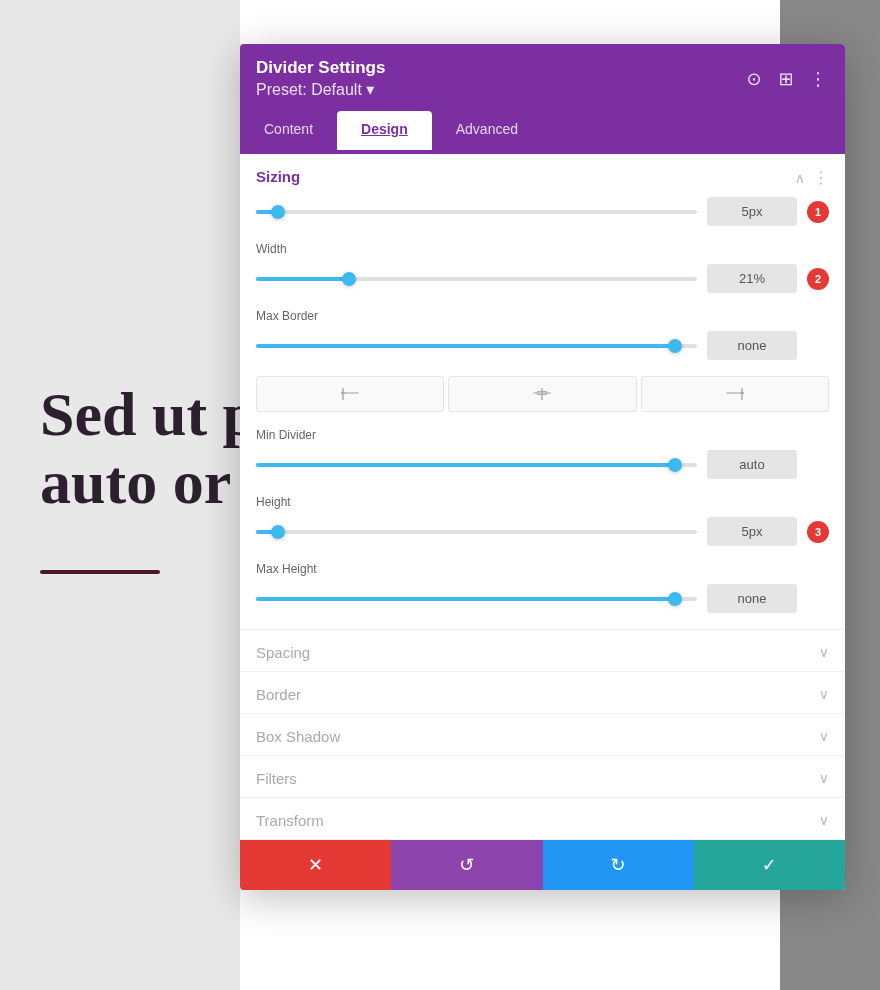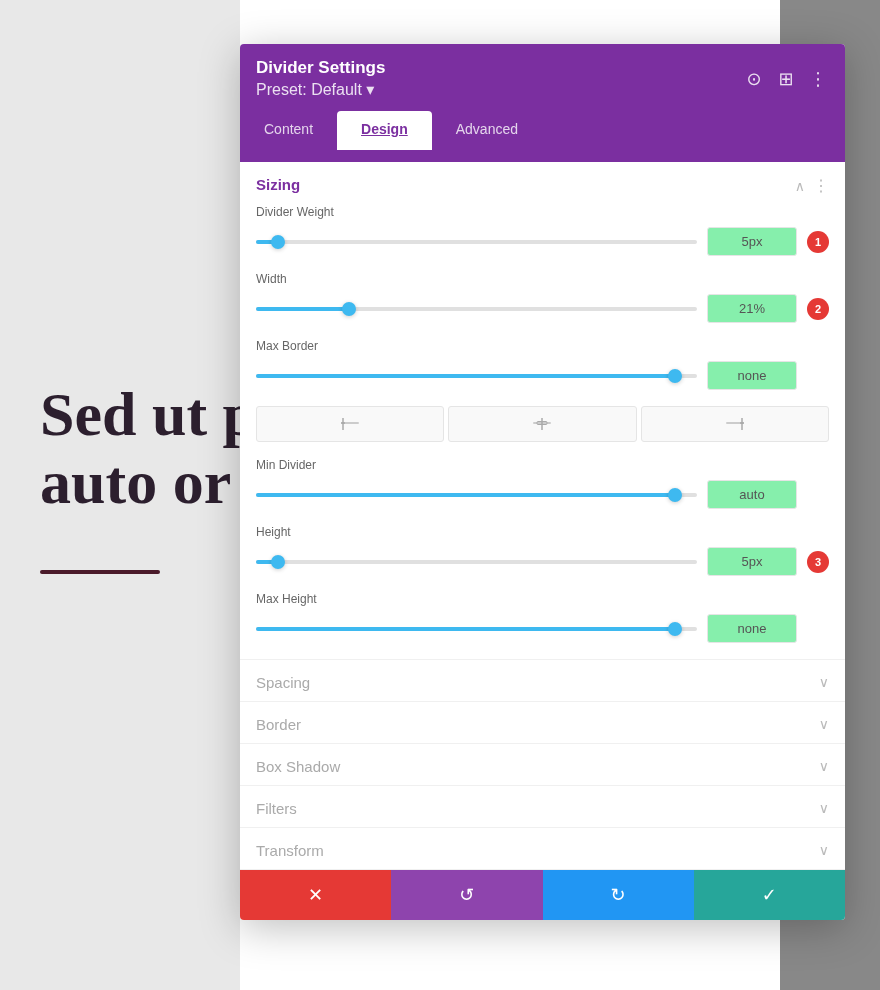--- a/index.html
+++ b/index.html
@@ -88,21 +88,21 @@
       height: 22px;
       display: flex;
       align-items: center;
       justify-content: center;
     }
 
     
     .tabs {
       background: #7b2fa0;
       display: flex;
-      padding: 0 0 12px 0;
+      padding: 0 0 4px 0;
     }
     .tab {
       padding: 10px 24px;
       font-size: 14px;
       color: rgba(255,255,255,0.8);
       cursor: pointer;
       border-bottom: 3px solid transparent;
     }
     .tab.active {
       background: #fff;
@@ -189,21 +189,21 @@
       transform: translateX(-50%);
       box-shadow: 0 1px 4px rgba(0,0,0,0.2);
     }
     .value-input {
       width: 90px;
       padding: 6px 8px;
       border: 1px solid #e5e5e5;
       border-radius: 3px;
       font-size: 13px;
       color: #555;
-      background: #86efac;
+      background: #e5e5e5;
       text-align: center;
     }
     .badge {
       width: 22px;
       height: 22px;
       border-radius: 50%;
       background: #e53935;
       color: #fff;
       font-size: 11px;
       font-weight: 700;
@@ -292,21 +292,20 @@
     <div class="section">
       <div class="section-header">
         <span class="section-title">Sizing</span>
         <div class="section-header-icons">
           <span style="color:#bbb;font-size:14px;">∧</span>
           <span style="color:#bbb;font-size:16px;">⋮</span>
         </div>
       </div>
 
       <div class="control-row">
-        <div class="control-label">Divider Weight</div>
         <div class="control-input-row">
           <div class="slider-track">
             <div class="slider-fill" style="width:5%;"></div>
             <div class="slider-thumb" style="left:5%;"></div>
           </div>
           <input class="value-input" value="5px" readonly="" style="">
           <div class="badge">1</div>
         </div>
       </div>
 

